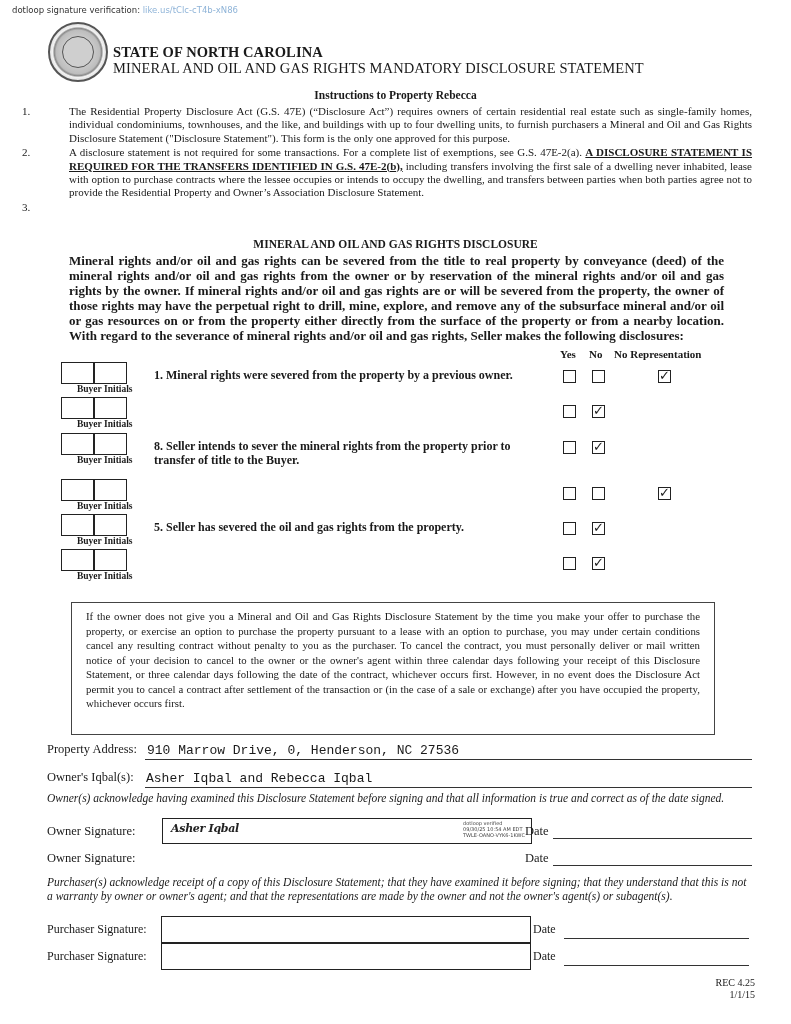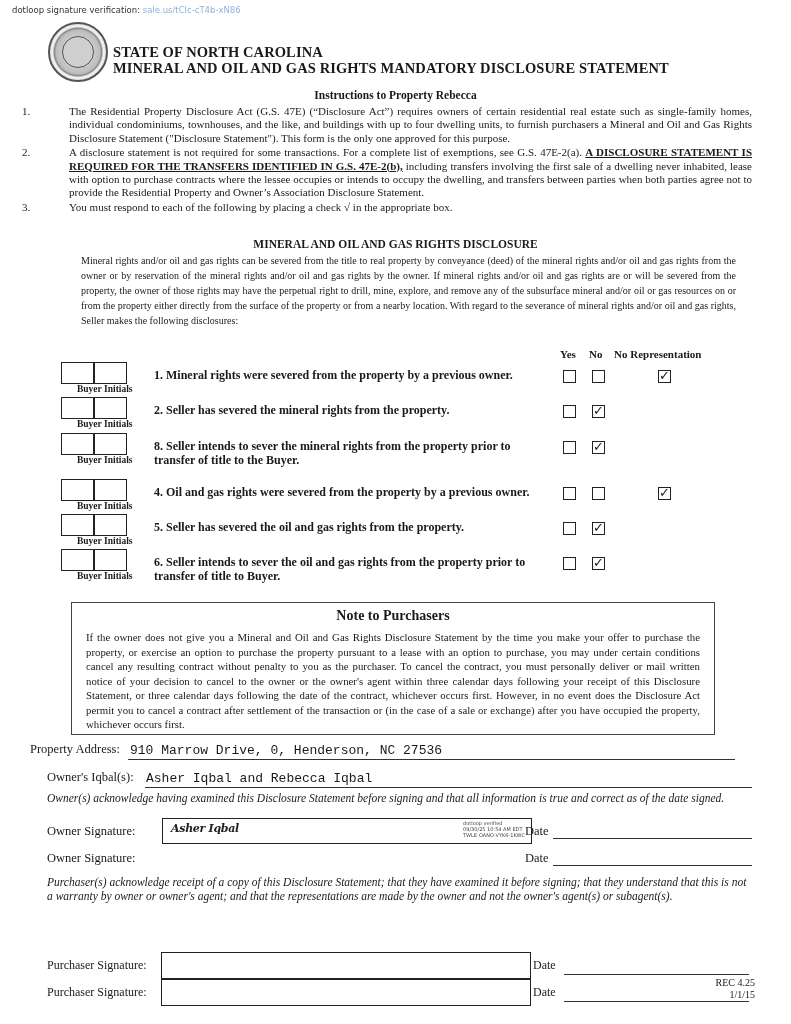--- a/index.html
+++ b/index.html
@@ -7,30 +7,30 @@
   body { position: relative; font-family: "Liberation Serif", "DejaVu Serif", serif; color: #1a1a1a; }
 
   .verify { position: absolute; left: 12px; top: 5px; font-family: "DejaVu Sans", sans-serif; font-size: 8.5px; color: #333; }
   .verify .link { color: #8fb4d8; text-decoration: none; }
 
   .seal { position: absolute; left: 48px; top: 22px; width: 60px; height: 60px; border-radius: 50%;
           border: 2px solid #555; background: radial-gradient(circle, #e8e8e8 0%, #bdbdbd 55%, #8a8a8a 60%, #f3f3f3 64%, #9c9c9c 100%); }
   .seal .inner { position: absolute; left: 12px; top: 12px; width: 32px; height: 32px; border-radius: 50%; border: 1px solid #555; background: #cfcfcf; }
 
   .title1 { position: absolute; left: 113px; top: 44px; font-size: 14.5px; font-weight: bold; letter-spacing: 0.1px; }
-  .title2 { position: absolute; left: 113px; top: 60px; font-size: 14.5px; font-weight: bold; letter-spacing: 0.1px; }
+  .title2 { position: absolute; left: 113px; top: 60px; font-size: 14.5px; font-weight: normal; letter-spacing: 0.1px; }
 
   .instr-head { position: absolute; left: 0; width: 791px; top: 89px; text-align: center; font-size: 11.5px; font-weight: bold; }
   .instr-list { position: absolute; left: 22px; top: 105px; width: 730px; font-size: 11px; line-height: 13.4px; text-align: justify; }
   .instr-item { position: relative; padding-left: 47px; margin-bottom: 1px; }
   .instr-item .num { position: absolute; left: 0; top: 0; }
   .u { text-decoration: underline; font-weight: bold; }
 
   .disc-head { position: absolute; left: 0; width: 791px; top: 238px; text-align: center; font-size: 11.5px; font-weight: bold; }
-  .disc-body { position: absolute; left: 81px; top: 253px; width: 655px; font-size: 10px; line-height: 15px; font-weight: normal; text-align: justify; }
+  .disc-body { position: absolute; left: 69px; top: 253px; width: 655px; font-size: 13px; line-height: 15px; font-weight: bold; text-align: justify; }
 
   .col-head { position: absolute; top: 348px; font-size: 11px; font-weight: bold; }
 
   .q-row { position: absolute; left: 61px; width: 680px; height: 40px; }
   .init-box { position: absolute; top: 0; width: 33px; height: 22px; border: 1.5px solid #222; }
   .init-label { position: absolute; left: 16px; top: 22px; font-size: 9.5px; font-weight: bold; }
   .q-text { position: absolute; left: 93px; top: 6px; width: 400px; font-size: 12px; font-weight: bold; line-height: 14px; }
   .cb { position: absolute; top: 8px; width: 13px; height: 13px; border: 1.5px solid #222; font-size: 13px; line-height: 9px; text-align: center; font-weight: bold; font-family: "DejaVu Sans", sans-serif; }
 
   .note-box { position: absolute; left: 71px; top: 602px; width: 644px; height: 133px; border: 1.5px solid #444; }
@@ -45,53 +45,52 @@
   .ack { position: absolute; left: 47px; width: 705px; font-size: 11.5px; font-style: italic; line-height: 14px; }
 
   .sig-row { position: absolute; left: 47px; height: 26px; }
   .sig-lbl { position: absolute; left: 0; top: 6px; font-size: 12.5px; white-space: nowrap; }
   .sig-box { position: absolute; left: 115px; top: 0; width: 370px; height: 26px; border: 1.5px solid #222; background: #fff; }
   .sig-script { position: absolute; left: 8px; top: 3px; font-family: "DejaVu Serif", serif; font-style: italic; font-weight: bold; font-size: 11px; color: #222; letter-spacing: -0.3px; }
   .sig-stamp { position: absolute; right: 6px; top: 1px; font-family: "DejaVu Sans", sans-serif; font-size: 5px; line-height: 6px; color: #444; text-align: left; }
   .date-lbl { position: absolute; top: 6px; font-size: 12.5px; }
   .date-rule { position: absolute; top: 20px; height: 1px; background: #333; }
 
-  .pur-row { position: absolute; left: 47px; height: 18px; margin-top: 36px; }
+  .pur-row { position: absolute; left: 47px; height: 18px; }
   .pur-lbl { position: absolute; left: 0; top: 6px; font-size: 12px; white-space: nowrap; }
   .pur-box { position: absolute; left: 114px; top: 0; width: 370px; height: 27px; border: 1.5px solid #222; }
 
   .form-id { position: absolute; right: 36px; top: 977px; font-size: 10px; text-align: right; line-height: 12px; }
 </style>
 </head>
 <body>
 
 <div class="verify">
   <span>dotloop signature verification:</span>
-  <a class="link">sale.us/tClc-cT4b-xN86</a>
+  <a class="link">like.us/tClc-cT4b-xN86</a>
 </div>
 
 <div class="seal">
     <div class="inner"></div>
   </div>
 <div class="title1">STATE OF NORTH CAROLINA</div>
 <div class="title2">MINERAL AND OIL AND GAS RIGHTS MANDATORY DISCLOSURE STATEMENT</div>
 
 <div class="instr-head">Instructions to Property Rebecca</div>
 <div class="instr-list">
   <div class="instr-item">
     <span class="num">1.</span>
     <span>The Residential Property Disclosure Act (G.S. 47E) (“Disclosure Act”) requires owners of certain residential real estate such as single-family homes, individual condominiums, townhouses, and the like, and buildings with up to four dwelling units, to furnish purchasers a Mineral and Oil and Gas Rights Disclosure Statement ("Disclosure Statement"). This form is the only one approved for this purpose.</span>
   </div>
   <div class="instr-item">
     <span class="num">2.</span>
     <span>A disclosure statement is not required for some transactions. For a complete list of exemptions, see G.S. 47E-2(a). </span><span class="u">A DISCLOSURE STATEMENT IS REQUIRED FOR THE TRANSFERS IDENTIFIED IN G.S. 47E-2(b),</span><span> including transfers involving the first sale of a dwelling never inhabited, lease with option to purchase contracts where the lessee occupies or intends to occupy the dwelling, and transfers between parties when both parties agree not to provide the Residential Property and Owner’s Association Disclosure Statement.</span>
   </div>
   <div class="instr-item">
     <span class="num">3.</span>
-    <span>You must respond to each of the following by placing a check √ in the appropriate box.</span>
   </div>
 </div>
 
 <div class="disc-head">MINERAL AND OIL AND GAS RIGHTS DISCLOSURE</div>
 <div class="disc-body">Mineral rights and/or oil and gas rights can be severed from the title to real property by conveyance (deed) of the mineral rights and/or oil and gas rights from the owner or by reservation of the mineral rights and/or oil and gas rights by the owner. If mineral rights and/or oil and gas rights are or will be severed from the property, the owner of those rights may have the perpetual right to drill, mine, explore, and remove any of the subsurface mineral and/or oil or gas resources on or from the property either directly from the surface of the property or from a nearby location. With regard to the severance of mineral rights and/or oil and gas rights, Seller makes the following disclosures:</div>
 
 <div class="col-head" style="left:560px;">Yes</div>
 <div class="col-head" style="left:589px;">No</div>
 <div class="col-head" style="left:614px;">No Representation</div>
 
@@ -102,65 +101,61 @@
       <div class="init-label">Buyer Initials</div>
       <div class="q-text">1. Mineral rights were severed from the property by a previous owner.</div>
       <div class="cb" style="left:502px;"></div>
       <div class="cb" style="left:531px;"></div>
       <div class="cb" style="left:597px;">✓</div>
     </div>
     <div class="q-row" style="top: 397px;">
       <div class="init-box" style="left:0;"></div>
       <div class="init-box" style="left:33px;"></div>
       <div class="init-label">Buyer Initials</div>
-      <div class="q-text">2. Seller has severed the mineral rights from the property.</div>
       <div class="cb" style="left:502px;"></div>
       <div class="cb" style="left:531px;">✓</div>
     </div>
     <div class="q-row" style="top: 433px;">
       <div class="init-box" style="left:0;"></div>
       <div class="init-box" style="left:33px;"></div>
       <div class="init-label">Buyer Initials</div>
       <div class="q-text">8. Seller intends to sever the mineral rights from the property prior to transfer of title to the Buyer.</div>
       <div class="cb" style="left:502px;"></div>
       <div class="cb" style="left:531px;">✓</div>
     </div>
     <div class="q-row" style="top: 479px;">
       <div class="init-box" style="left:0;"></div>
       <div class="init-box" style="left:33px;"></div>
       <div class="init-label">Buyer Initials</div>
-      <div class="q-text">4. Oil and gas rights were severed from the property by a previous owner.</div>
       <div class="cb" style="left:502px;"></div>
       <div class="cb" style="left:531px;"></div>
       <div class="cb" style="left:597px;">✓</div>
     </div>
     <div class="q-row" style="top: 514px;">
       <div class="init-box" style="left:0;"></div>
       <div class="init-box" style="left:33px;"></div>
       <div class="init-label">Buyer Initials</div>
       <div class="q-text">5. Seller has severed the oil and gas rights from the property.</div>
       <div class="cb" style="left:502px;"></div>
       <div class="cb" style="left:531px;">✓</div>
     </div>
     <div class="q-row" style="top: 549px;">
       <div class="init-box" style="left:0;"></div>
       <div class="init-box" style="left:33px;"></div>
       <div class="init-label">Buyer Initials</div>
-      <div class="q-text">6. Seller intends to sever the oil and gas rights from the property prior to transfer of title to Buyer.</div>
       <div class="cb" style="left:502px;"></div>
       <div class="cb" style="left:531px;">✓</div>
     </div>
   </div>
 
 <div class="note-box">
-  <div class="note-title">Note to Purchasers</div>
   <div class="note-body">If the owner does not give you a Mineral and Oil and Gas Rights Disclosure Statement by the time you make your offer to purchase the property, or exercise an option to purchase the property pursuant to a lease with an option to purchase, you may under certain conditions cancel any resulting contract without penalty to you as the purchaser. To cancel the contract, you must personally deliver or mail written notice of your decision to cancel to the owner or the owner's agent within three calendar days following your receipt of this Disclosure Statement, or three calendar days following the date of the contract, whichever occurs first. However, in no event does the Disclosure Act permit you to cancel a contract after settlement of the transaction or (in the case of a sale or exchange) after you have occupied the property, whichever occurs first.</div>
 </div>
 
-<div class="field-line" style="left:30px; top:742px; width:705px; height:18px;text-align:right;">
+<div class="field-line" style="left:47px; top:742px; width:705px; height:18px;text-align:right;">
   <span class="lbl">Property Address:</span>
   <span class="val" style="left:100px;">910 Marrow Drive, 0, Henderson, NC 27536</span>
   <div class="rule" style="left:98px; right:0;"></div>
 </div>
 
 <div class="field-line" style="left:47px; top:770px; width:705px; height:18px;">
   <span class="lbl">Owner's Iqbal(s):</span>
   <span class="val" style="left:99px;">Asher Iqbal and Rebecca Iqbal</span>
   <div class="rule" style="left:98px; right:0;"></div>
 </div>

